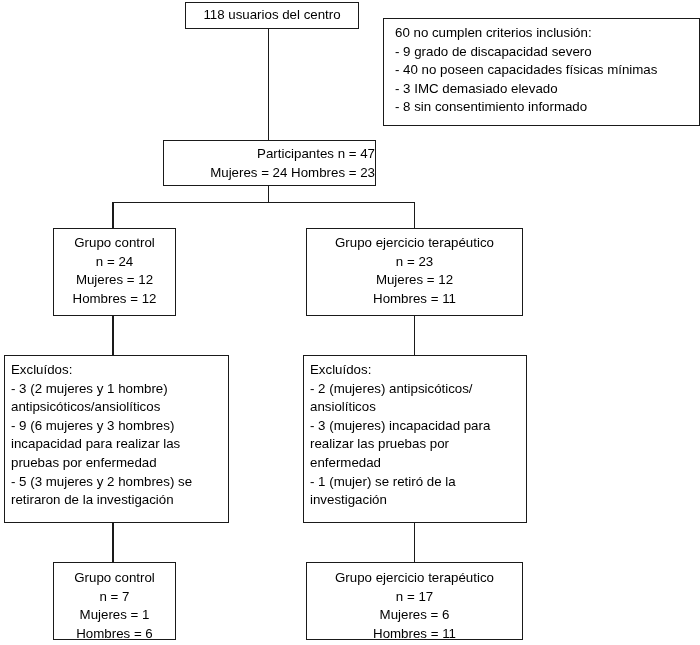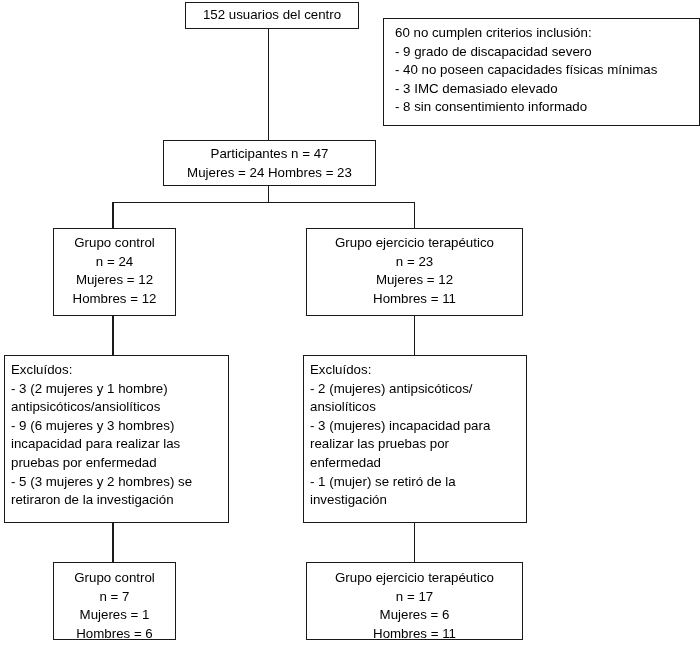--- a/index.html
+++ b/index.html
@@ -42,21 +42,21 @@
     position: absolute;
     background: #1a1a1a;
     z-index: 1;
   }
   .vline { width: 1.6px; }
   .hline { height: 1.6px; }
 
   
   #box-top        { left: 185px; top: 2px;   width: 174px; height: 27px;  padding-top: 3px; }
   #box-excl-crit  { left: 383px; top: 18px;  width: 317px; height: 108px; padding: 5px 0 0 11px; }
-  #box-particip   { left: 163px; top: 140px; width: 213px; height: 46px;  padding-top: 4px; }
+  #box-particip   { left: 163px; top: 140px; width: 213px; height: 46px;  padding-top: 4px; text-align: right; }
   #box-control    { left: 53px;  top: 228px; width: 123px; height: 88px;  padding-top: 5px; }
   #box-ejercicio  { left: 306px; top: 228px; width: 217px; height: 88px;  padding-top: 5px; }
   #box-excl-left  { left: 4px;   top: 355px; width: 225px; height: 168px; padding: 5px 0 0 6px; }
   #box-excl-right { left: 303px; top: 355px; width: 224px; height: 168px; padding: 5px 0 0 6px; }
   #box-final-ctl  { left: 53px;  top: 562px; width: 123px; height: 78px;  padding-top: 6px; }
   #box-final-ej   { left: 306px; top: 562px; width: 217px; height: 78px;  padding-top: 6px; }
 
   
   #l-top-partic   { left: 267.5px; top: 29px;  height: 111px; }
   #l-partic-down  { left: 267.5px; top: 186px; height: 17px; }
@@ -77,21 +77,21 @@
   <div class="line vline" id="l-partic-down"></div>
   <div class="line hline" id="l-branch-bar"></div>
   <div class="line vline" id="l-branch-left"></div>
   <div class="line vline" id="l-branch-right"></div>
   <div class="line vline" id="l-ctl-excl"></div>
   <div class="line vline" id="l-ej-excl"></div>
   <div class="line vline" id="l-excl-final-l"></div>
   <div class="line vline" id="l-excl-final-r"></div>
 
   <div class="box center" id="box-top">
-    <div class="inner">152 usuarios del centro</div>
+    <div class="inner">118 usuarios del centro</div>
   </div>
 
   <div class="box left" id="box-excl-crit">
     <div class="inner">60 no cumplen criterios inclusión:
 - 9 grado de discapacidad severo
 - 40 no poseen capacidades físicas mínimas
 - 3 IMC demasiado elevado
 - 8 sin consentimiento informado</div>
   </div>
 

